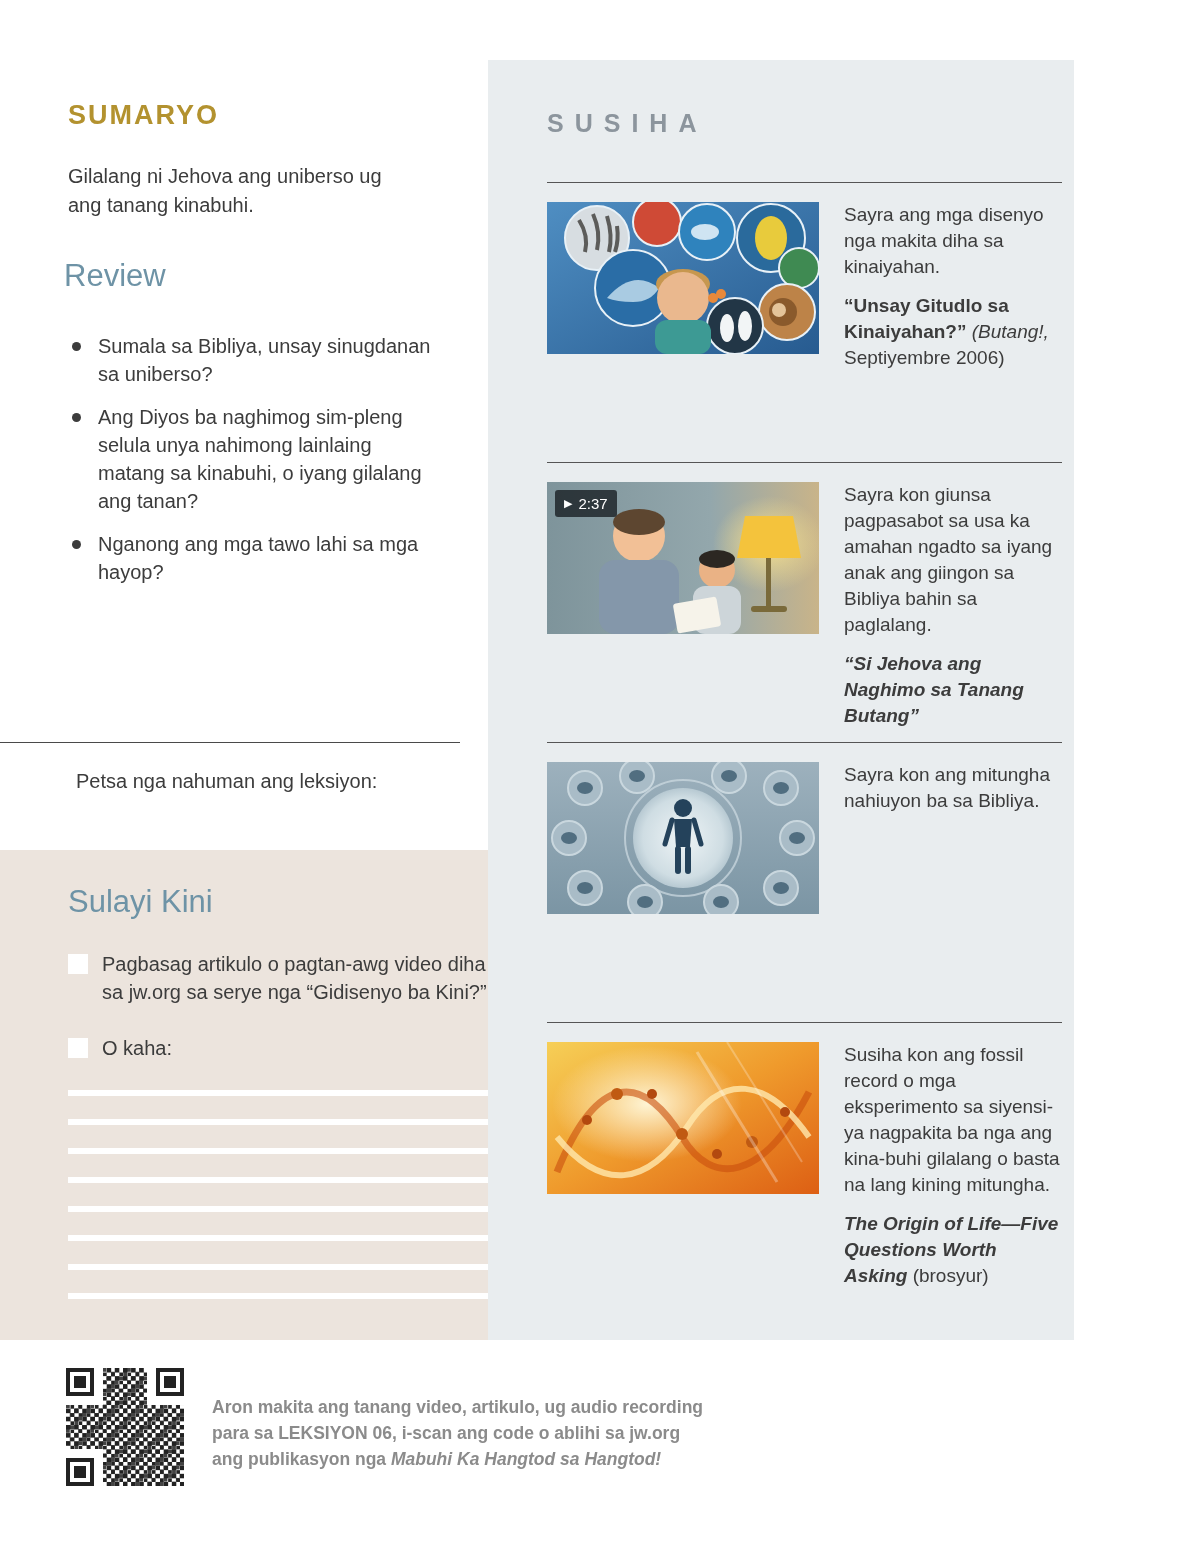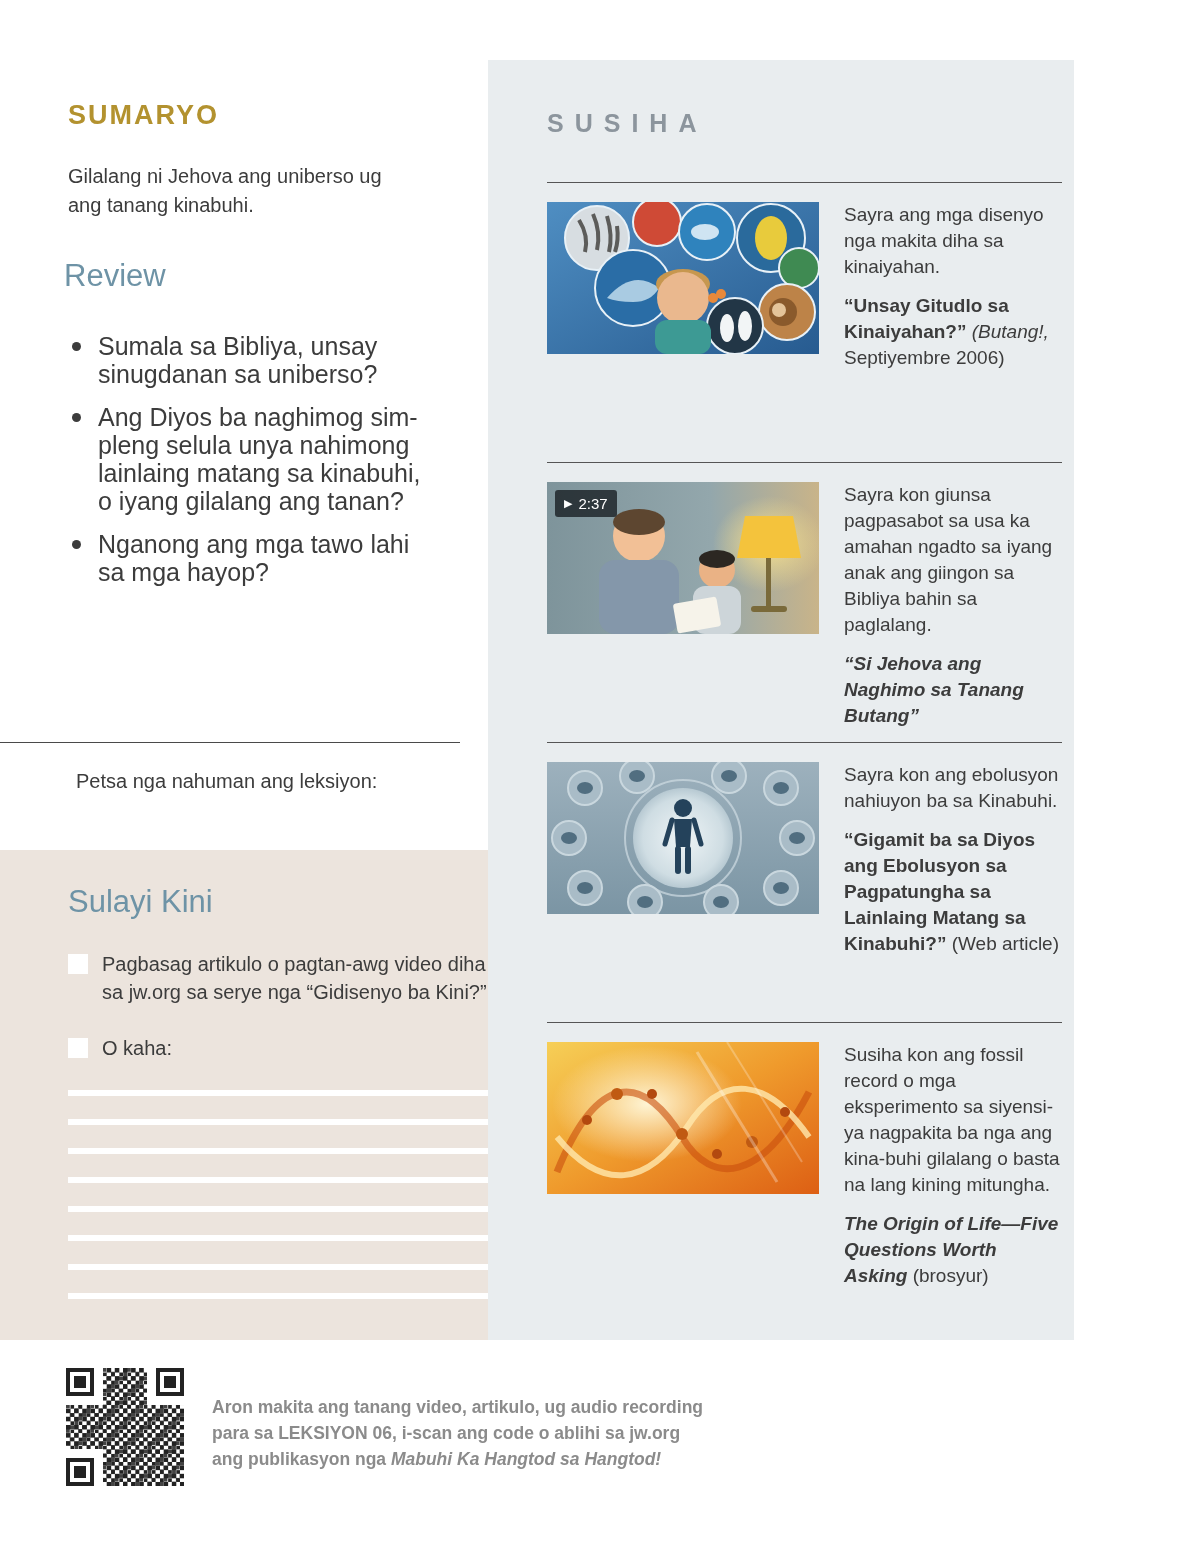--- a/index.html
+++ b/index.html
@@ -10,21 +10,21 @@
   .page{position:absolute;inset:0;}
 
   
   .summary-heading{position:absolute;left:68px;top:100px;margin:0;
     font-size:27px;font-weight:700;letter-spacing:2px;color:#b3922f;}
   .summary-text{position:absolute;left:68px;top:162px;width:350px;margin:0;
     font-size:20px;line-height:29px;}
   .review-heading{position:absolute;left:64px;top:258px;margin:0;
     font-size:31px;font-weight:400;color:#6e93a6;}
   .bullets{position:absolute;left:68px;top:332px;width:372px;margin:0;padding:0;
-    list-style:none;font-size:25px;line-height:28px;}
+    list-style:none;font-size:20px;line-height:28px;}
   .bullets li{position:relative;padding-left:30px;margin-bottom:15px;}
   .bullets li::before{content:"";position:absolute;left:4px;top:10px;width:9px;height:9px;
     border-radius:50%;background:#3c3c3c;}
   .left-divider{position:absolute;left:0;top:742px;width:460px;margin:0;
     border:none;border-top:1px solid #4a4a4a;}
   .date-label{position:absolute;left:68px;top:762px;margin:8px;font-size:20px;}
 
   .try-box{position:absolute;left:0;top:850px;width:532px;height:490px;
     background:#ece4dd;box-sizing:border-box;padding:22px 38px 0 68px;}
   .try-heading{margin:12px 0 30px 0;font-size:31px;font-weight:400;color:#6e93a6;}
@@ -232,27 +232,21 @@
             <circle cx="98" cy="140" r="17" fill="#a9bcc7" stroke="#c9d7de" stroke-width="2"></circle>
               <ellipse cx="98" cy="140" rx="8" ry="6" fill="#516e80"></ellipse>
             <circle cx="174" cy="140" r="17" fill="#a9bcc7" stroke="#c9d7de" stroke-width="2"></circle>
               <ellipse cx="174" cy="140" rx="8" ry="6" fill="#516e80"></ellipse>
             <circle cx="234" cy="126" r="17" fill="#a9bcc7" stroke="#c9d7de" stroke-width="2"></circle>
               <ellipse cx="234" cy="126" rx="8" ry="6" fill="#516e80"></ellipse>
           </g>
         </svg>
       </div>
       <div class="item-text">
-        <p class="desc">Sayra kon ang ebolusyon nahiuyon ba sa Kinabuhi.</p>
-        <p class="ref-line">
-          <span class="rb">“Gigamit ba sa Diyos ang Ebolusyon sa Pagpatungha sa Lainlaing Matang sa Kinabuhi?”</span>
-          <span class="rbi"></span>
-          <span class="ri"></span>
-          <span class="rr">(Web article)</span>
-        </p>
+        <p class="desc">Sayra kon ang mitungha nahiuyon ba sa Bibliya.</p>
       </div>
     </div>
 
     <hr class="item-rule">
     <div class="media-item last">
       <div class="thumb">
         <svg viewBox="0 0 272 152" preserveAspectRatio="none">
           <defs>
             <linearGradient id="t4bg" x1="0" y1="0" x2="1" y2="1">
               <stop offset="0" stop-color="#f6cf57"></stop>

